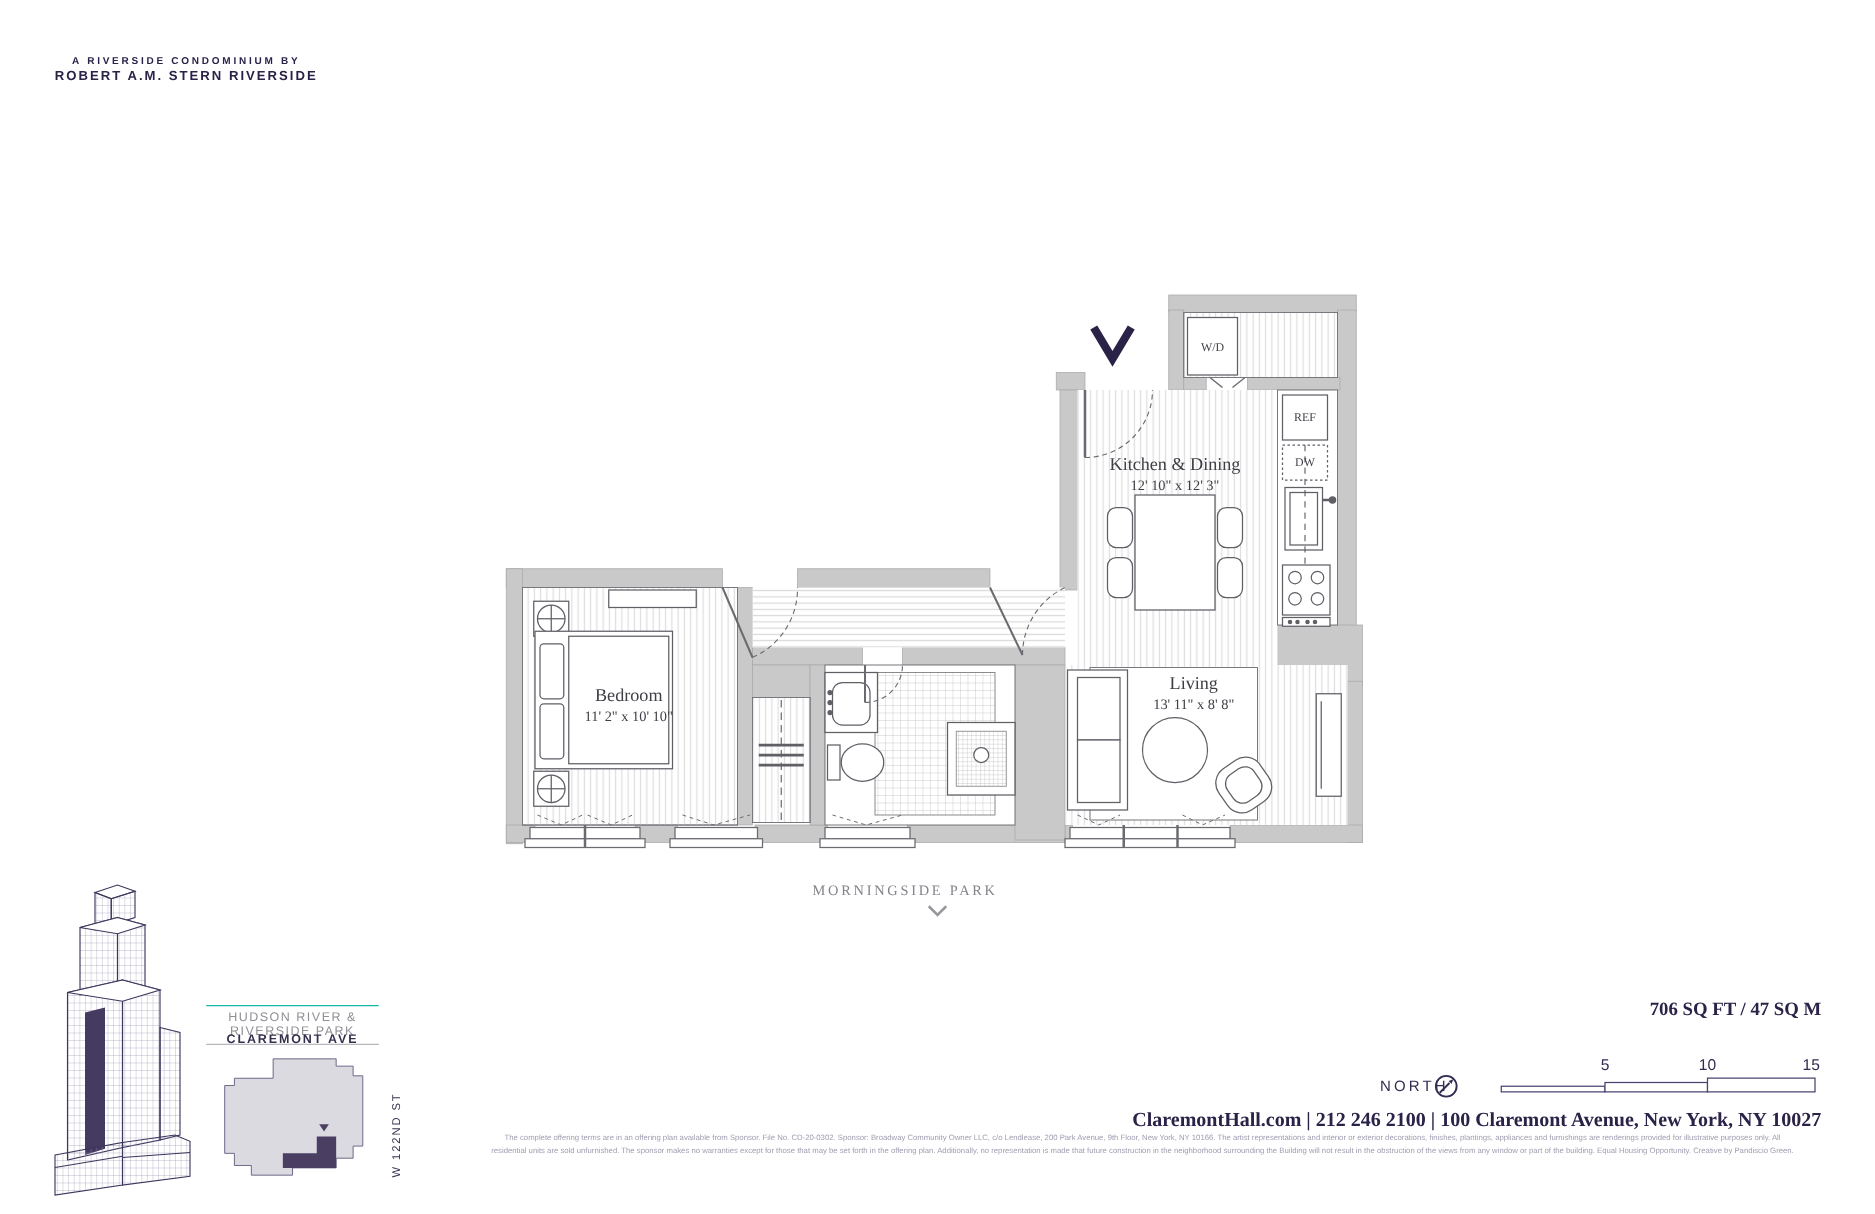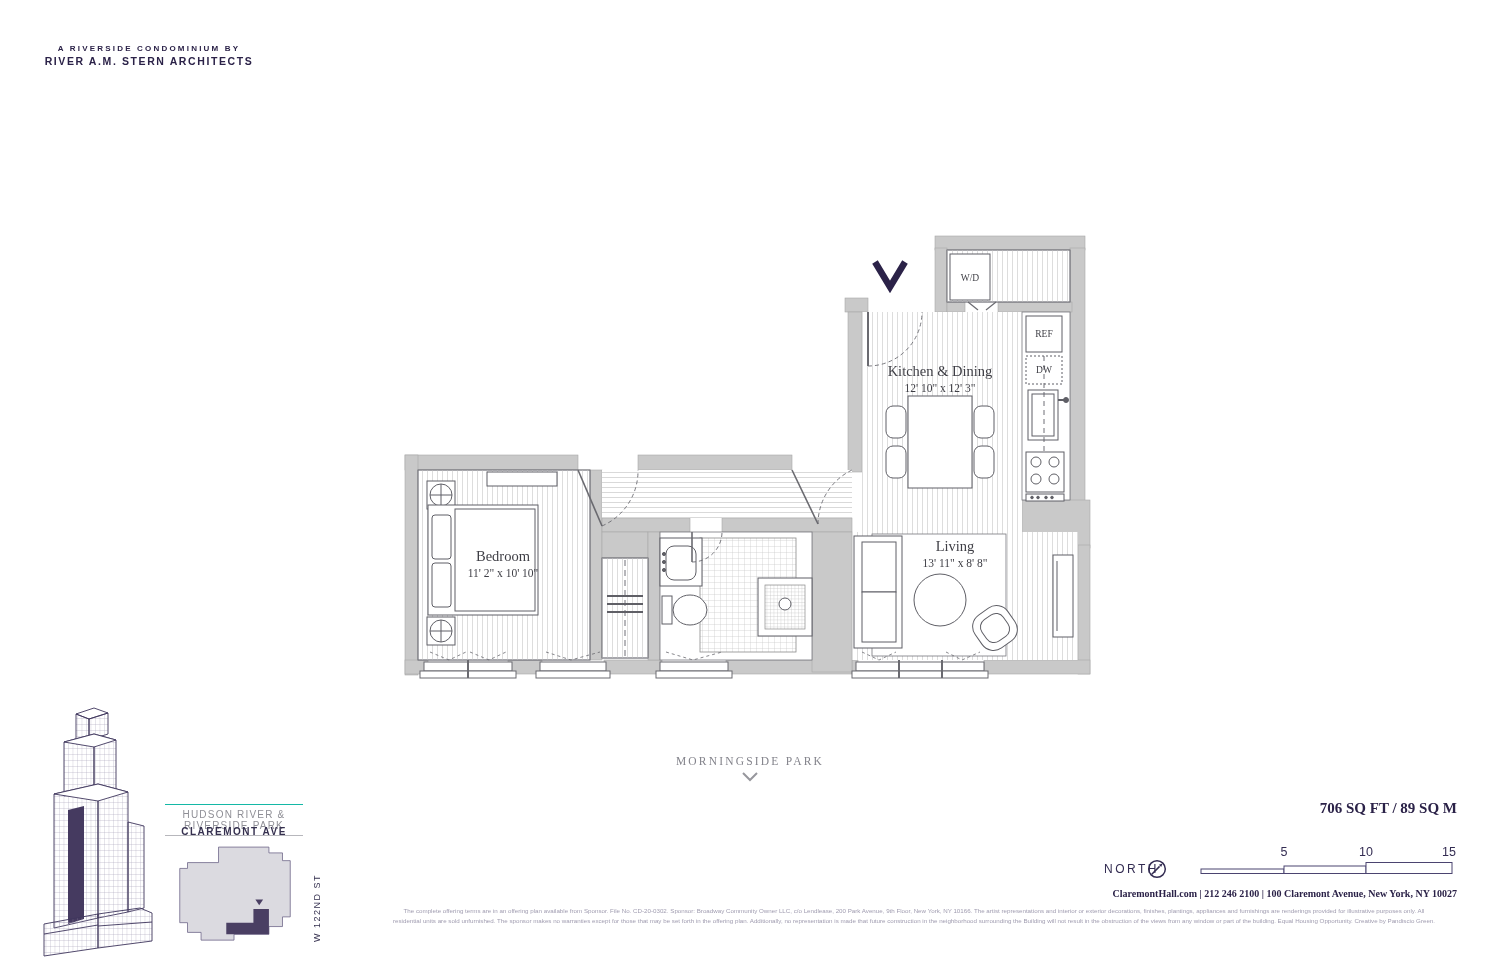--- a/index.html
+++ b/index.html
@@ -2,39 +2,39 @@
 <html><head>
 <meta charset="utf-8">
 <style>
   html,body{margin:0;padding:0;background:#ffffff;}
   .page{position:relative;width:1500px;height:971px;background:#fff;overflow:hidden;
         font-family:"Liberation Sans",sans-serif;}
   .abs{position:absolute;}
   .brand-name{font-family:"Liberation Serif",serif;font-size:35px;color:#2b2248;letter-spacing:1px;}
   .brand-sub1{font-size:8px;font-weight:700;letter-spacing:2.2px;color:#2b2248;text-align:center;}
   .brand-sub2{font-size:10.5px;font-weight:700;letter-spacing:1.6px;color:#2b2248;text-align:center;}
-  .park-label{font-family:"Liberation Serif",serif;font-size:11.5px;letter-spacing:2.2px;color:#83838b;text-align:center;margin-top:48px;}
+  .park-label{font-family:"Liberation Serif",serif;font-size:11.5px;letter-spacing:2.2px;color:#83838b;text-align:left;}
   .res-title{font-family:"Liberation Serif",serif;font-size:30px;color:#2b2248;text-align:right;}
   .res-line{font-family:"Liberation Serif",serif;font-size:15px;font-weight:600;color:#2b2248;text-align:right;}
-  .contact{font-family:"Liberation Serif",serif;font-size:10px;font-weight:700;color:#2b2248;text-align:right;}
+  .contact{font-family:"Liberation Serif",serif;font-size:16px;font-weight:700;color:#2b2248;text-align:right;}
   .north-label{font-size:12px;letter-spacing:2.5px;color:#332c52;}
   .legal{font-size:6.2px;line-height:9.5px;color:#a09cb0;text-align:center;white-space:nowrap;}
   .hudson{font-size:10px;letter-spacing:1.2px;color:#8f8f96;text-align:center;
           border-top:1px solid #14b8a6;border-bottom:1px solid #b7b7bc;padding:4px 0;}
   .claremont-ave{font-size:10px;font-weight:700;letter-spacing:1.5px;color:#35304f;text-align:center;}
   .street-vert{font-size:9px;letter-spacing:1.5px;color:#35304f;transform:rotate(-90deg);transform-origin:0 0;white-space:nowrap;}
 </style>
 </head>
 <body>
 
 <div class="page">
 
   <div class="abs" style="left:40px;top:38px;width:218px;">
     <div class="brand-sub1" style="margin-top:6px;">A RIVERSIDE CONDOMINIUM BY</div>
-    <div class="brand-sub2" style="margin-top:2px;">RIVER A.M. STERN ARCHITECTS</div>
+    <div class="brand-sub2" style="margin-top:2px;">ROBERT A.M. STERN RIVERSIDE</div>
   </div>
 
   <svg class="abs" style="left:0;top:0;" width="1500" height="971" viewBox="0 0 1500 971">
     <defs>
       <pattern id="pv" width="5" height="5" patternUnits="userSpaceOnUse">
         <line x1="2.5" y1="0" x2="2.5" y2="5" stroke="#dddddd" stroke-width="1"></line>
       </pattern>
       <pattern id="ph" width="5" height="5" patternUnits="userSpaceOnUse">
         <line x1="0" y1="2.5" x2="5" y2="2.5" stroke="#d9d9d9" stroke-width="1"></line>
       </pattern>
@@ -275,21 +275,21 @@
 
   <div class="abs hudson" style="left:165px;top:804px;width:138px;">HUDSON RIVER &amp; RIVERSIDE PARK</div>
   <div class="abs claremont-ave" style="left:165px;top:826px;width:138px;">CLAREMONT AVE</div>
   <svg class="abs" style="left:172px;top:841px;" width="126" height="112" viewBox="0 0 130 115">
     <polygon points="8,28 16,28 16,22 48,22 48,6 100,6 100,12 114,12 114,20 122,20 122,78 114,78 114,88 100,88 100,96 64,96 64,102 30,102 30,94 16,94 16,84 8,84" fill="#dbdae0" stroke="#6b6486" stroke-width="0.8"></polygon>
     <polygon points="56,84 56,96 100,96 100,70 84,70 84,84" fill="#4a3f63"></polygon>
     <polygon points="86,60 94,60 90,66" fill="#4a3f63"></polygon>
   </svg>
   <div class="abs street-vert" style="left:312px;top:942px;width:90px;">W 122ND ST</div>
 
-  <div class="abs res-line" style="right:43px;top:800px;width:420px;">706 SQ FT / 89 SQ M</div>
+  <div class="abs res-line" style="right:43px;top:800px;width:420px;">706 SQ FT / 47 SQ M</div>
 
   <div class="abs north-label" style="left:1104px;top:862px;">NORTH</div>
   <svg class="abs" style="left:1146px;top:858px;" width="22" height="22" viewBox="0 0 22 22">
     <circle cx="11" cy="11" r="8.3" fill="none" stroke="#332c52" stroke-width="1.5"></circle>
     <line x1="5.8" y1="16.2" x2="13.6" y2="8.4" stroke="#332c52" stroke-width="1.5"></line>
     <polygon points="16.6,5.4 12.9,6.8 15.2,9.1" fill="#332c52"></polygon>
   </svg>
   <svg class="abs" style="left:1200px;top:846px;" width="258" height="32" viewBox="0 0 258 32">
     <g font-family="Liberation Sans, sans-serif" font-size="12.5" fill="#332c52" text-anchor="middle">
       <text x="84" y="10">5</text>

